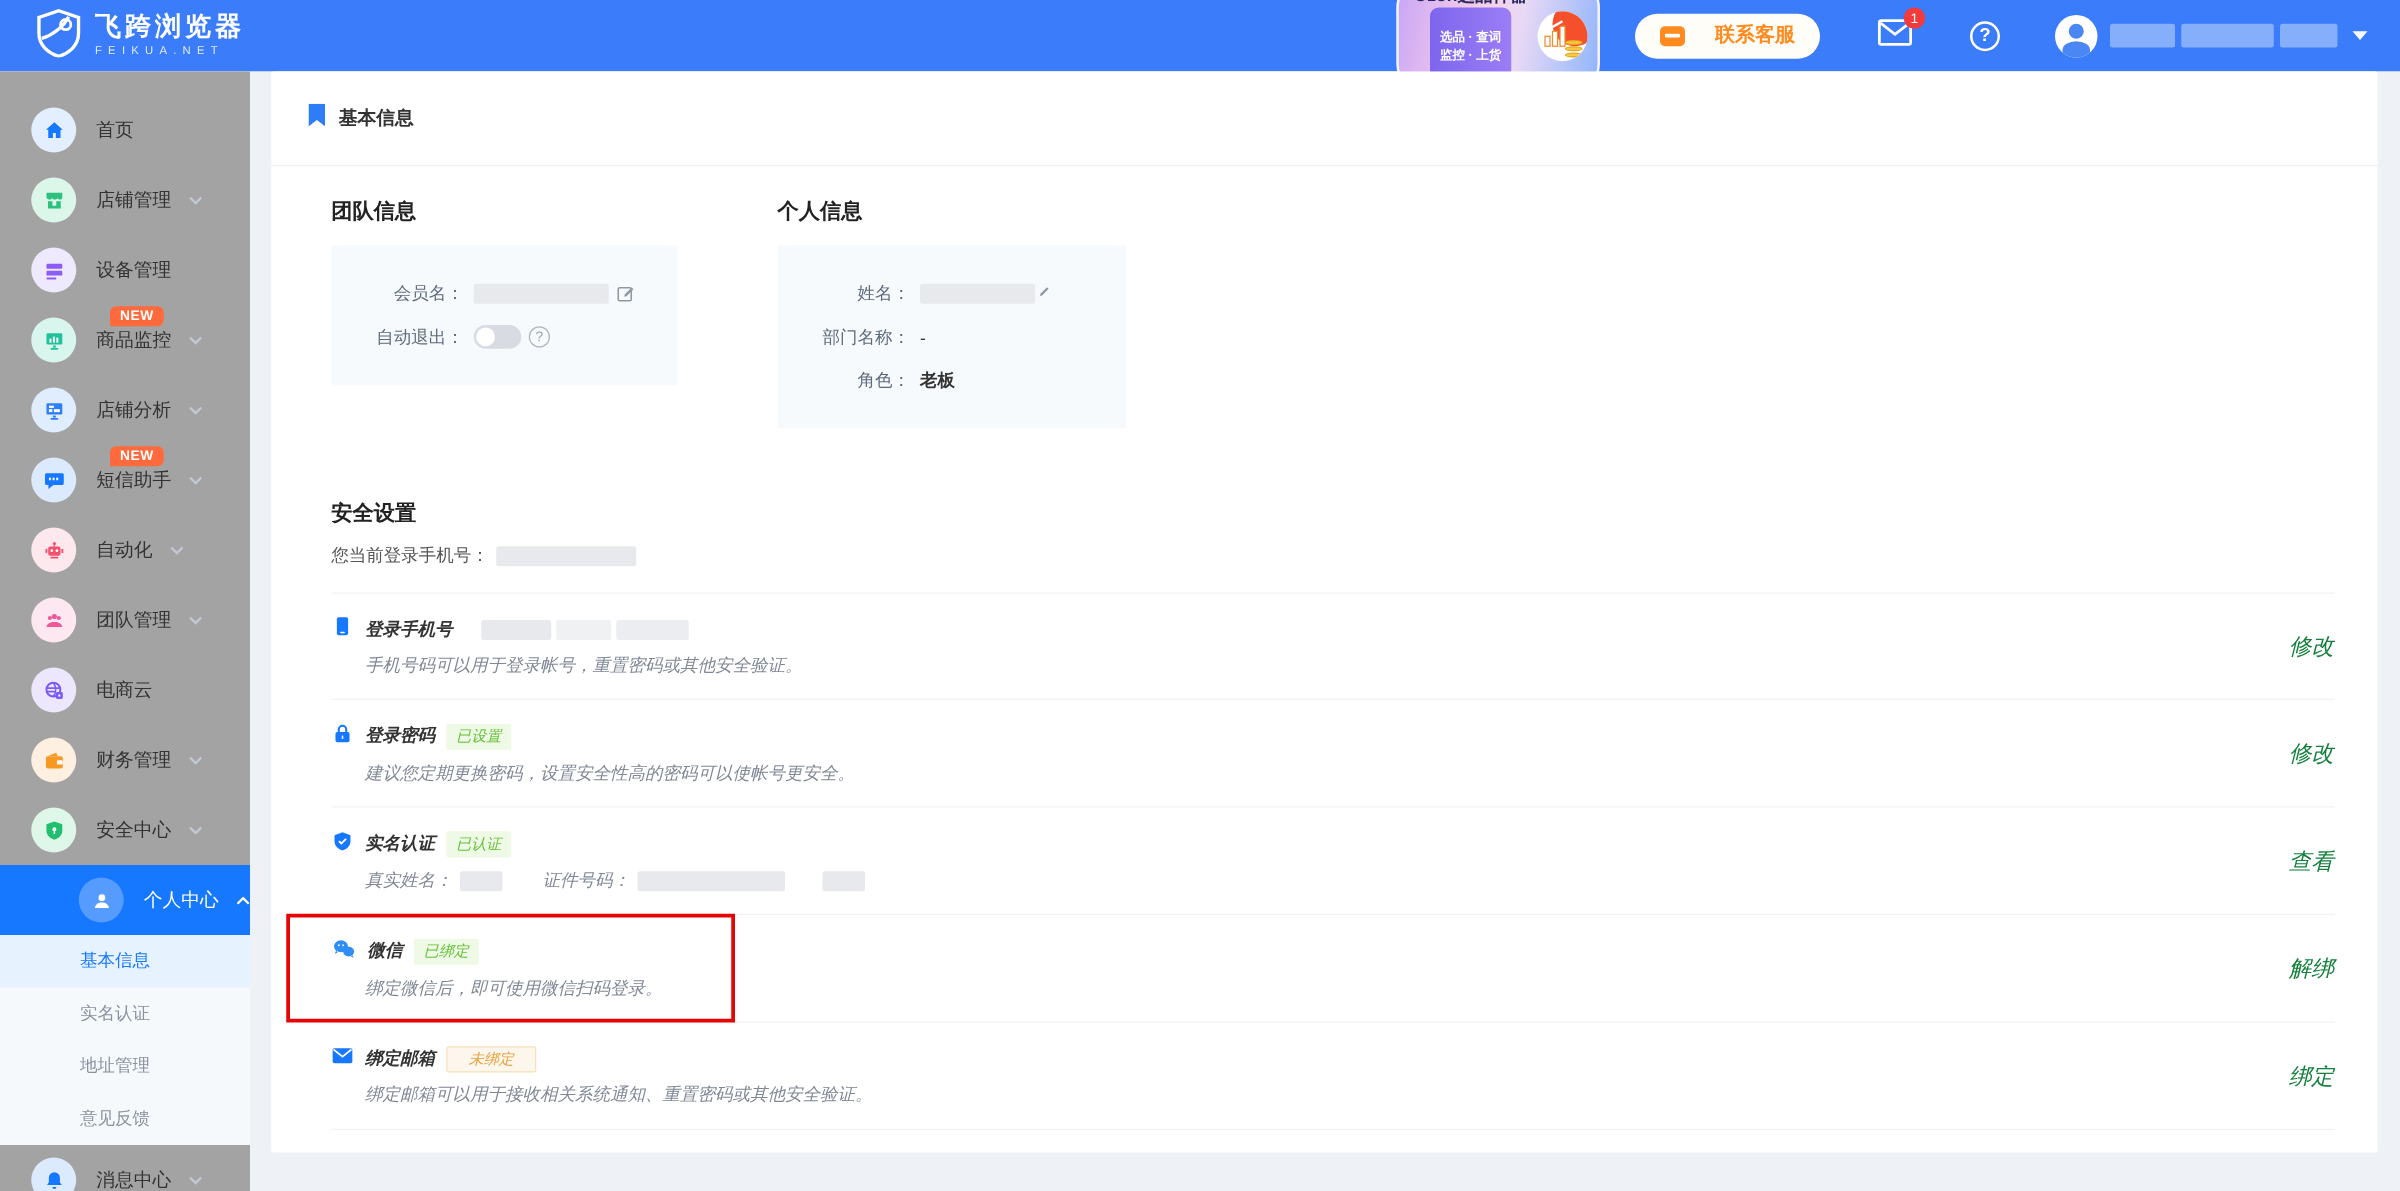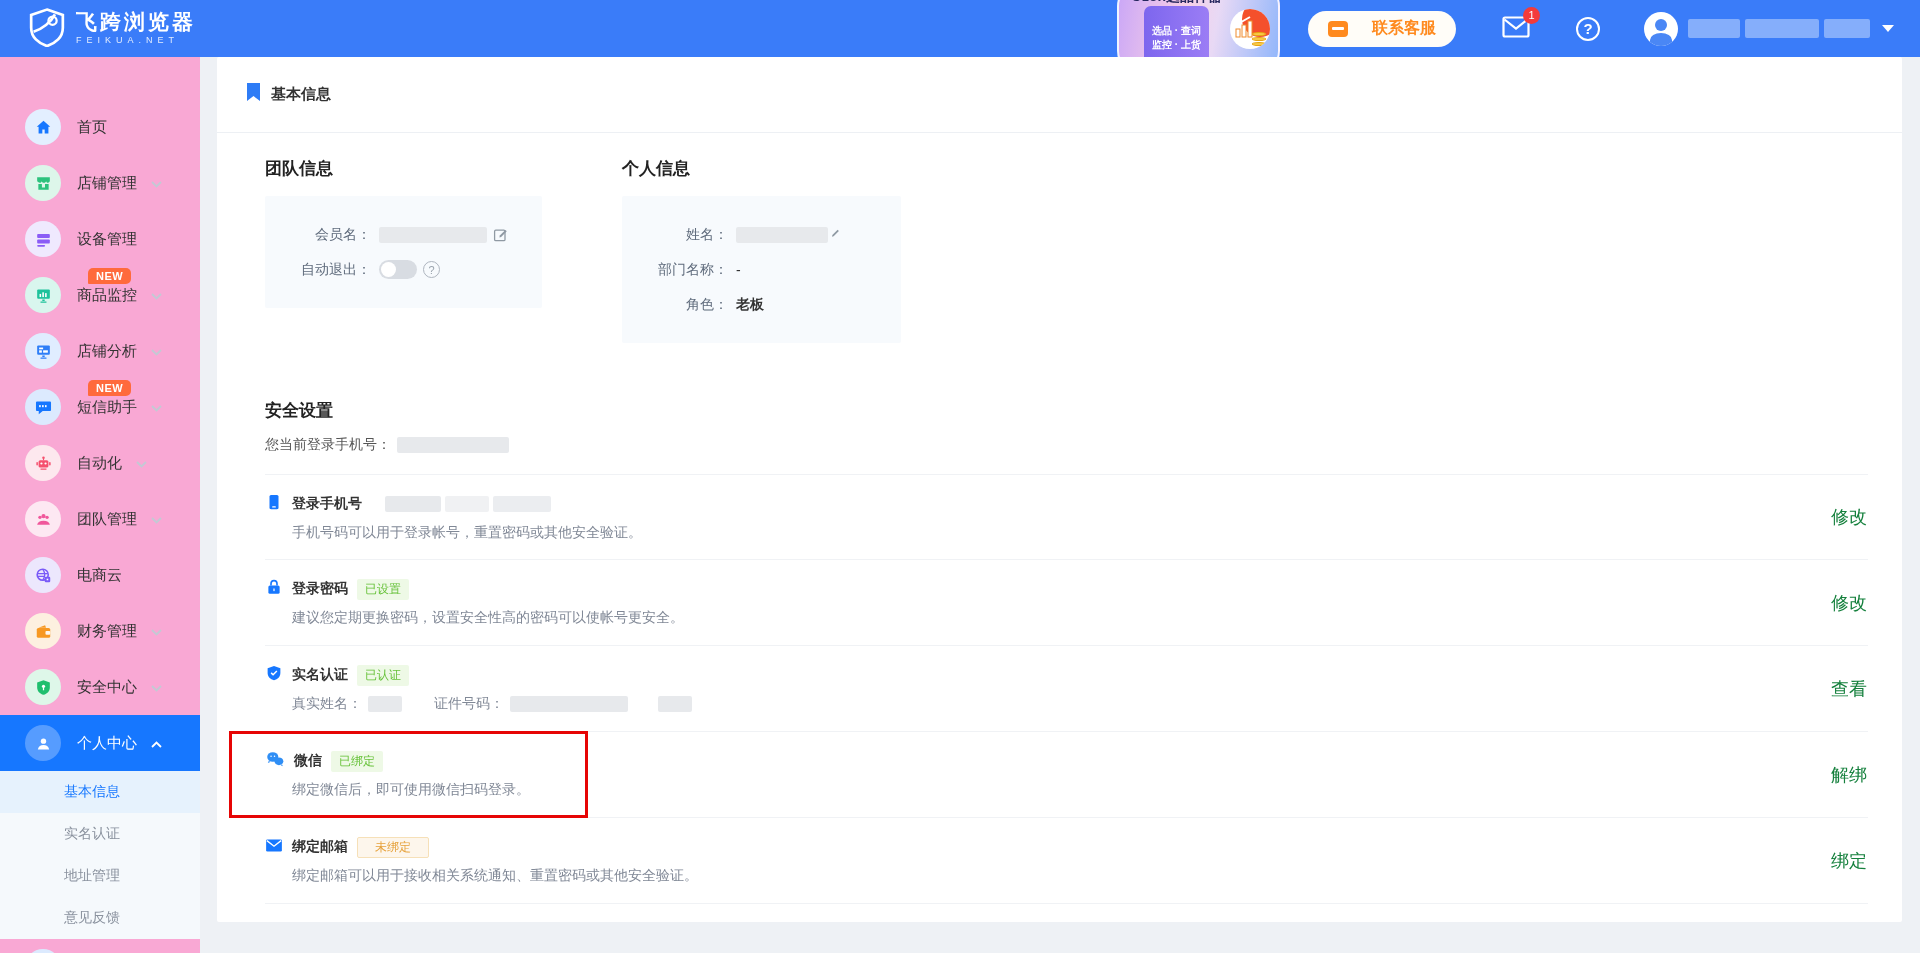--- a/index.html
+++ b/index.html
@@ -37,27 +37,27 @@
   .user-menu { display:flex; align-items:center; margin-left:44px; cursor:pointer; }
   .avatar { width:34px; height:34px; background:#fff; border-radius:50%; position:relative; overflow:hidden; }
   .avatar::before { content:""; position:absolute; left:50%; top:7px; transform:translateX(-50%); width:12px; height:12px; border-radius:50%; background:#4a87f5; }
   .avatar::after { content:""; position:absolute; left:50%; top:21px; transform:translateX(-50%); width:22px; height:14px; border-radius:50% 50% 0 0; background:#4a87f5; }
   .user-redact { display:flex; gap:5px; margin-left:10px; }
   .user-redact i { height:19px; border-radius:2px; background:rgba(255,255,255,.38); }
   .caret-down { margin-left:12px; width:0; height:0; border-left:6px solid transparent; border-right:6px solid transparent; border-top:7px solid #fff; }
 
   
   .body-wrap { flex:1; display:flex; overflow:hidden; }
-  .sidebar { width:200px; background:#f9a8d4; flex-shrink:0; overflow:hidden; padding-top:42px; }
+  .sidebar { width:200px; background:#a3a3a3; flex-shrink:0; overflow:hidden; padding-top:19px; }
   .nav-item { height:56px; display:flex; align-items:center; padding-left:25px; position:relative; cursor:pointer; }
   .nav-label { font-size:15px; color:#333; margin-left:16px; }
   .icon-circle { width:36px; height:36px; border-radius:50%; display:flex; align-items:center; justify-content:center; flex-shrink:0; }
   .chev { margin-left:14px; }
   .new-badge { position:absolute; top:1px; left:88px; background:#ff6a3c; color:#fff; font-size:11px; font-weight:700; padding:2px 8px; border-radius:5px 5px 5px 1px; letter-spacing:.5px; }
-  .nav-item.active { background:#1677ff; }
+  .nav-item.active { background:#1677ff;justify-content:flex-end; }
   .nav-item.active .nav-label { color:#fff; }
   .nav-item.active .icon-circle { background:rgba(255,255,255,.28); }
   .submenu { background:#f5f9fc; }
   .submenu-item { height:42px; display:flex; align-items:center; padding-left:64px; font-size:14px; color:#8a929e; cursor:pointer; }
   .submenu-item.active { background:#e6f2fd; color:#1677ff; }
 
   .content { flex:1; padding:0 18px 0 17px; }
   .card { background:#fff; height:865px; border-radius:2px; }
   .card-head { height:76px; display:flex; align-items:center; padding:0 29px; border-bottom:1px solid #edf0f4; }
   .card-title { font-size:15px; font-weight:700; color:#333; margin-left:10px; }
@@ -74,21 +74,21 @@
   .f-value.bold { font-weight:700; }
 
   .redact { display:inline-block; height:16px; background:#e7e9ec; border-radius:2px; vertical-align:middle; }
   .toggle { width:38px; height:19px; background:#d8dce2; border-radius:10px; position:relative; display:inline-block; cursor:pointer; }
   .toggle::after { content:""; position:absolute; left:2px; top:2px; width:15px; height:15px; background:#fff; border-radius:50%; }
   .help-q { width:17px; height:17px; border:1px solid #aeb5bf; border-radius:50%; color:#9aa3ad; font-size:11px; display:inline-flex; align-items:center; justify-content:center; cursor:pointer; }
   .edit-ic { cursor:pointer; display:inline-flex; }
 
   .security { margin-top:56px; }
   .sec-subtitle { margin-top:14px; font-size:14px; color:#555; display:flex; align-items:center; gap:6px; }
-  .sec-list { margin-top:20px; }
+  .sec-list { margin-top:20px;font-style:italic; }
   .sec-item { height:86px; border-bottom:1px solid #f0f2f5; display:flex; align-items:center; position:relative; }
   .sec-item:first-child { border-top:1px solid #f0f2f5; }
   .sec-main { display:flex; flex-direction:column; gap:9px; }
   .sec-title-row { display:flex; align-items:center; gap:9px; }
   .sec-title { font-size:14px; font-weight:700; color:#333; }
   .sec-desc { margin-left:27px; font-size:14px; color:#808896; display:flex; align-items:center; gap:6px; }
   .badge { font-size:12px; padding:2px 8px; border-radius:2px; }
   .badge.ok { color:#67c23a; background:#eef9e6; }
   .badge.warn { color:#e6a23c; background:#fdf6ec; border:1px solid #f6e0b8; padding:1px 17px; }
   .sec-action { margin-left:auto; margin-right:1px; font-size:18px; color:#15803d; cursor:pointer; }

